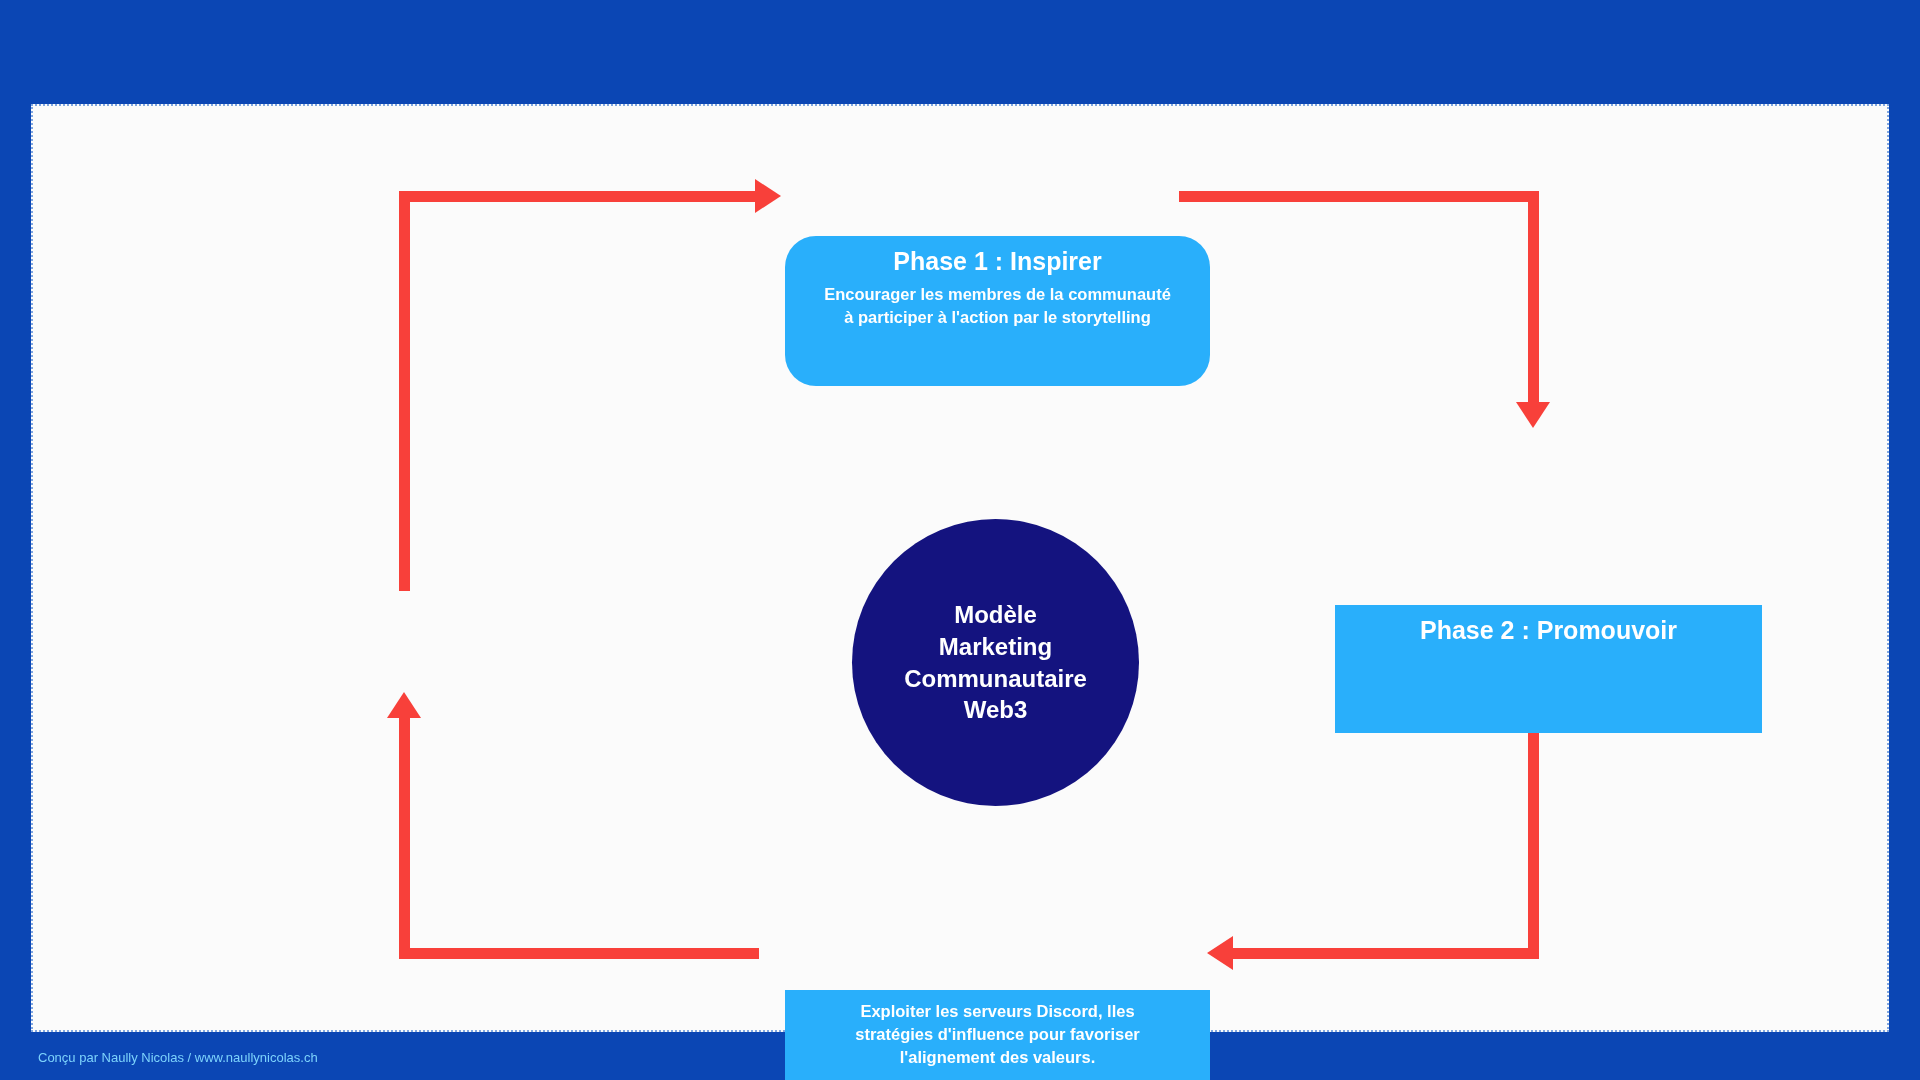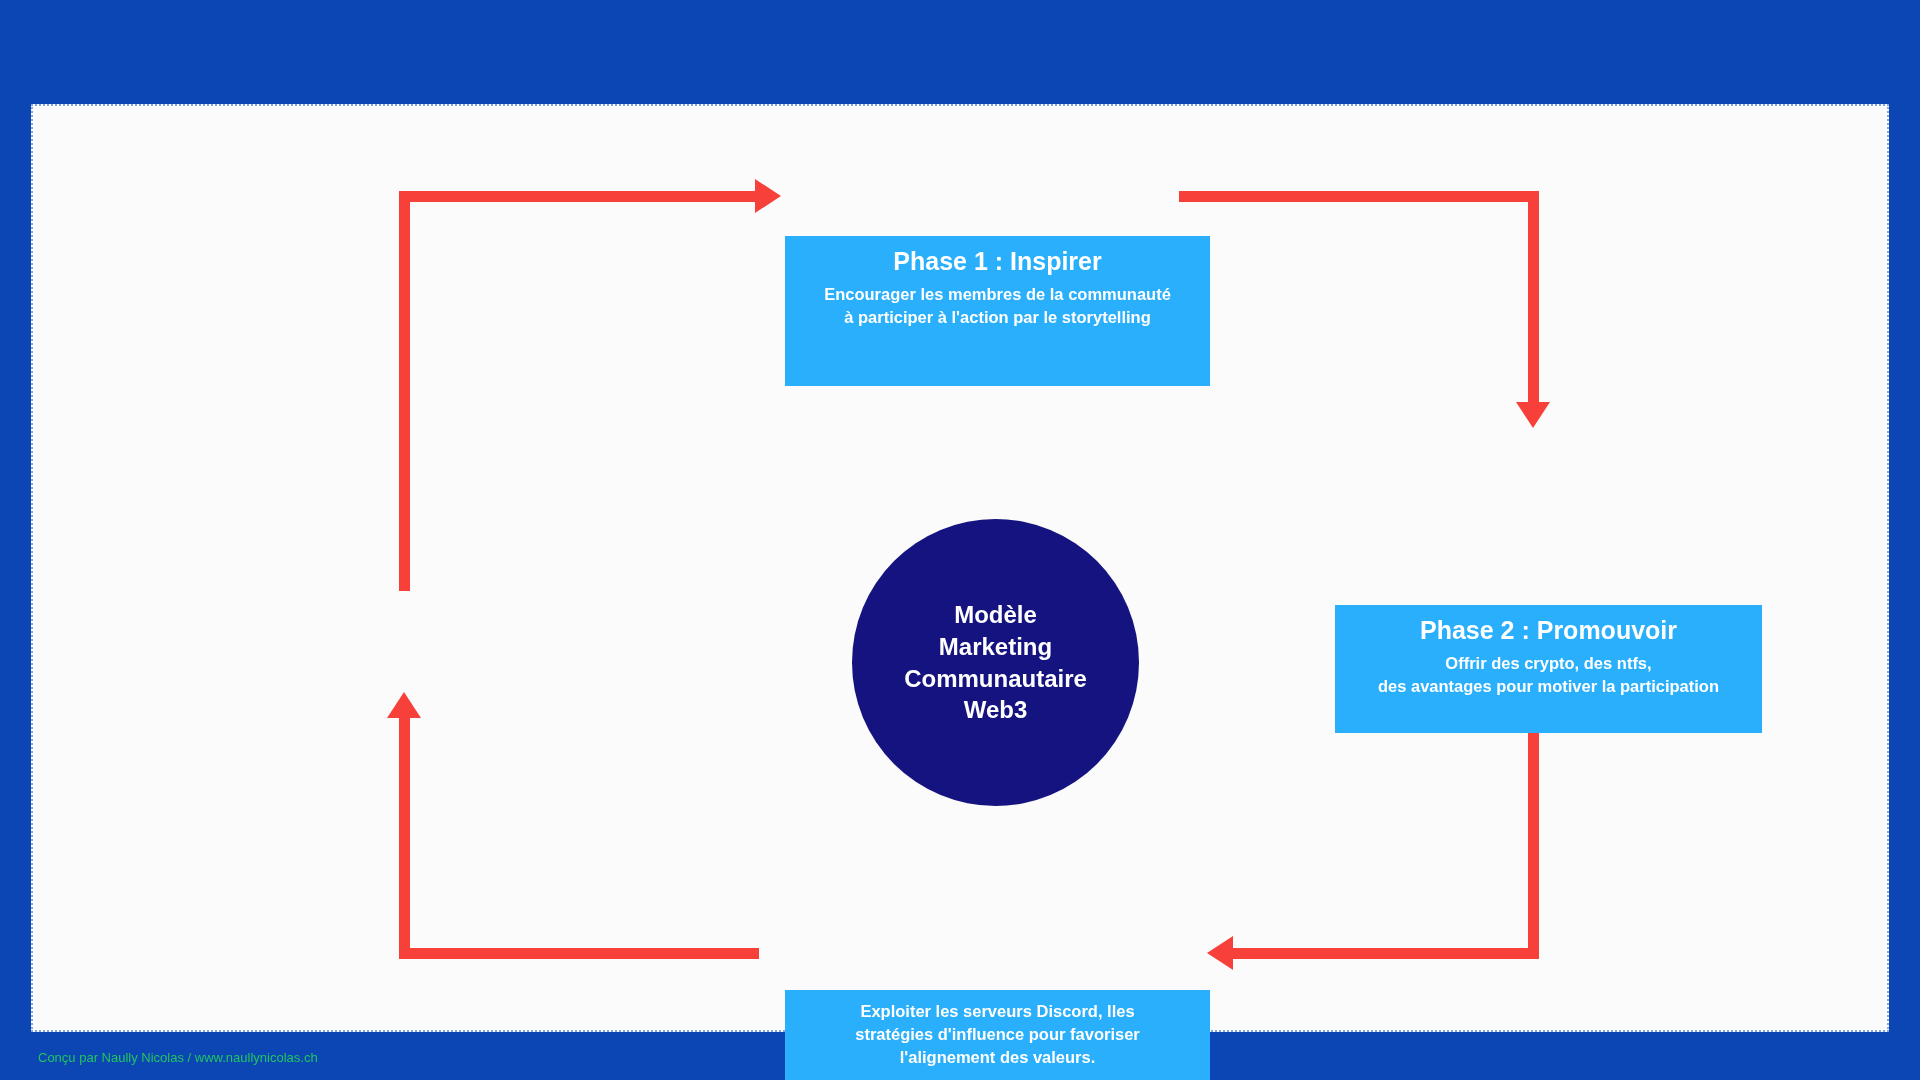--- a/index.html
+++ b/index.html
@@ -34,21 +34,21 @@
     width: 1858px;
     height: 928px;
     background: #fbfbfb;
     border: 2px dotted #7fa6e0;
     box-sizing: border-box;
   }
   #credit {
     position: absolute;
     left: 38px;
     top: 1050px;
-    color: #22c55e;
+    color: #7dd3fc;
     font-size: 13px;
     white-space: nowrap;
   }
 
   
   .phase-box {
     position: absolute;
     background: #29AFFB;
     color: #ffffff;
     text-align: center;
@@ -61,21 +61,21 @@
     line-height: 1.25;
     margin-bottom: 6px;
     white-space: nowrap;
   }
   .phase-desc {
     font-size: 16.5px;
     line-height: 1.38;
     font-weight: 700;
   }
 
-  #box-p1 { left: 752px; top: 130px;  width: 425px; height: 150px; }
+  #box-p1 { left: 752px; top: 130px;  width: 425px; height: 150px; border-radius: 31px; }
   #box-p2 { left: 1302px; top: 499px; width: 427px; height: 128px; }
   #box-p3 { left: 752px; top: 884px;  width: 425px; height: 152px; }
   #box-p4 { left: 191px; top: 496px;  width: 425px; height: 135px; }
 
   
   #center-circle {
     position: absolute;
     left: 819px;
     top: 413px;
     width: 287px;
@@ -151,22 +151,20 @@
     <div class="arrow-head ah-up" style="left:354px; top:586px;"></div>
 
     <div class="phase-box" id="box-p1">
       <div class="phase-title">Phase 1 : Inspirer</div>
       <div class="phase-desc" style="white-space: pre-line;">Encourager les membres de la communauté
 à participer à l'action par le storytelling</div>
     </div>
 
     <div class="phase-box" id="box-p2">
       <div class="phase-title">Phase 2 : Promouvoir</div>
-      <div class="phase-desc" style="white-space: pre-line;">Offrir des crypto, des ntfs,
-des avantages pour motiver la participation</div>
     </div>
 
     <div class="phase-box" id="box-p3">
       <div class="phase-desc" style="white-space: pre-line;">Exploiter les serveurs Discord, lles
 stratégies d'influence pour favoriser
 l'alignement des valeurs.</div>
     </div>
 
 
     <div id="center-circle">

